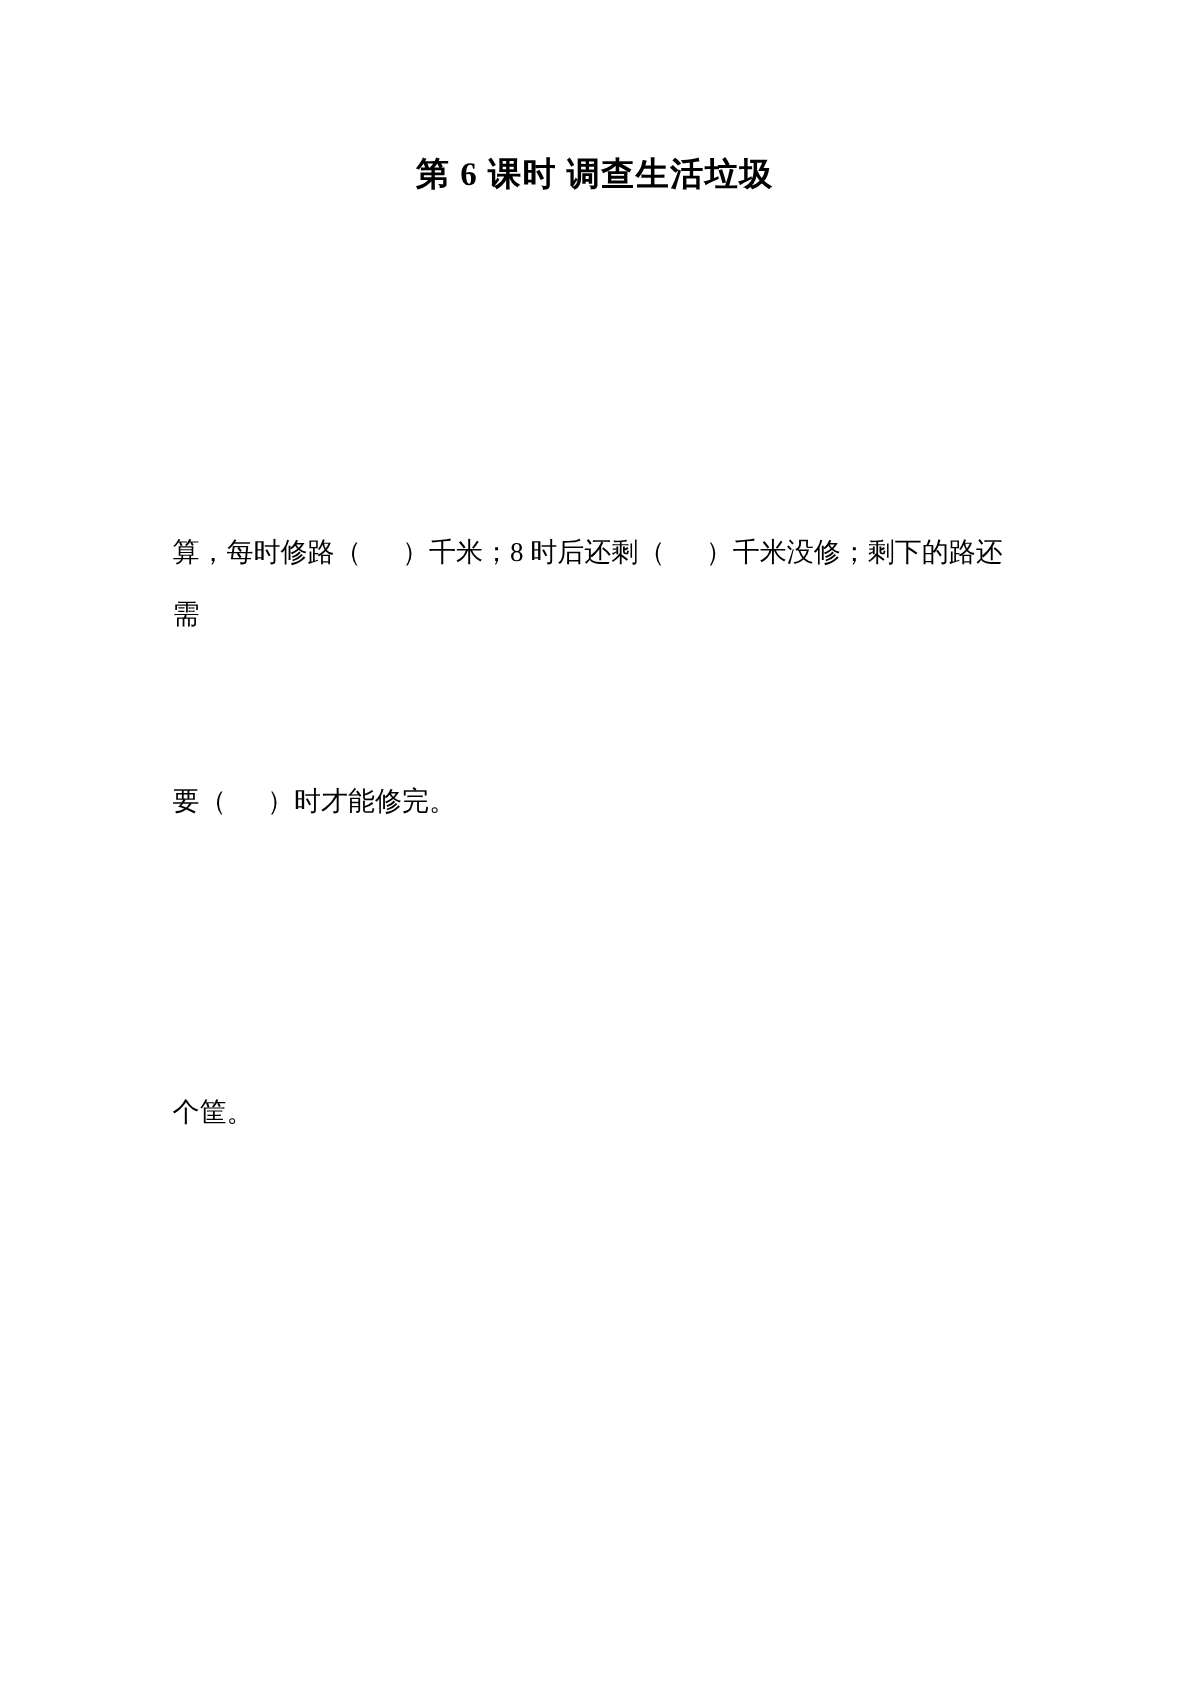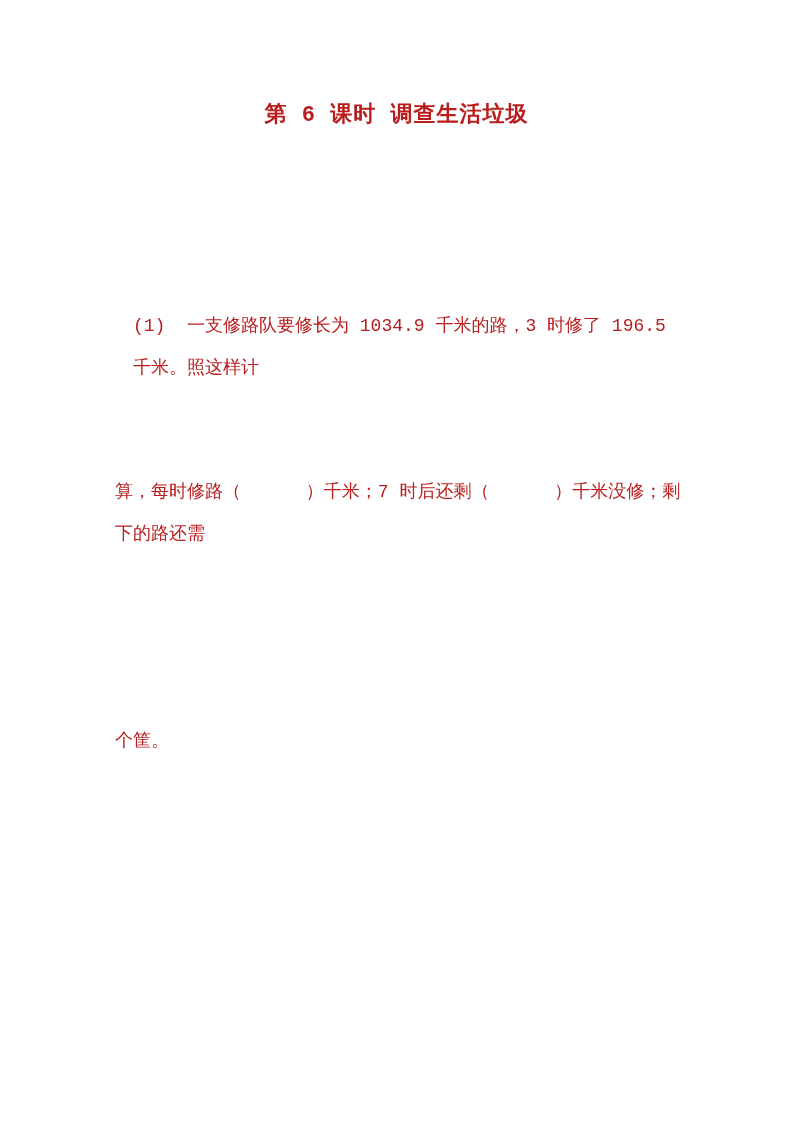--- a/index.html
+++ b/index.html
@@ -6,22 +6,22 @@
     margin: 0;
     padding: 0;
     background: #ffffff;
   }
   .page {
     position: relative;
     width: 793px;
     height: 1122px;
     background: #ffffff;
     overflow: hidden;
-    font-family: Liberation Mono, monospace;
-    color: #b91c1c;
+    font-family: Liberation Serif, serif;
+    color: #000000;
   }
   .doc-title {
     position: absolute;
     top: 96px;
     left: 0;
     right: 0;
     height: 40px;
     line-height: 40px;
     text-align: center;
     font-size: 22px;
@@ -48,24 +48,24 @@
 </head>
 <body>
 
 <div class="page">
 
   <div class="doc-title">第 6 课时 调查生活垃圾</div>
 
   <div class="content">
 
 
-    <div class="line ind">(1)  一支修路队要修长为 1034.9 千米的路，3 时修了 196.5 千米。照这样计</div>
 
-    <div class="line">算，每时修路（      ）千米；7 时后还剩（      ）千米没修；剩下的路还需</div>
+    <div class="line">算，每时修路（      ）千米；8 时后还剩（      ）千米没修；剩下的路还需</div>
 
+    <div class="line">要（      ）时才能修完。</div>
 
 
     <div class="line">个筐。</div>
 
     
 
     
 
     
 

